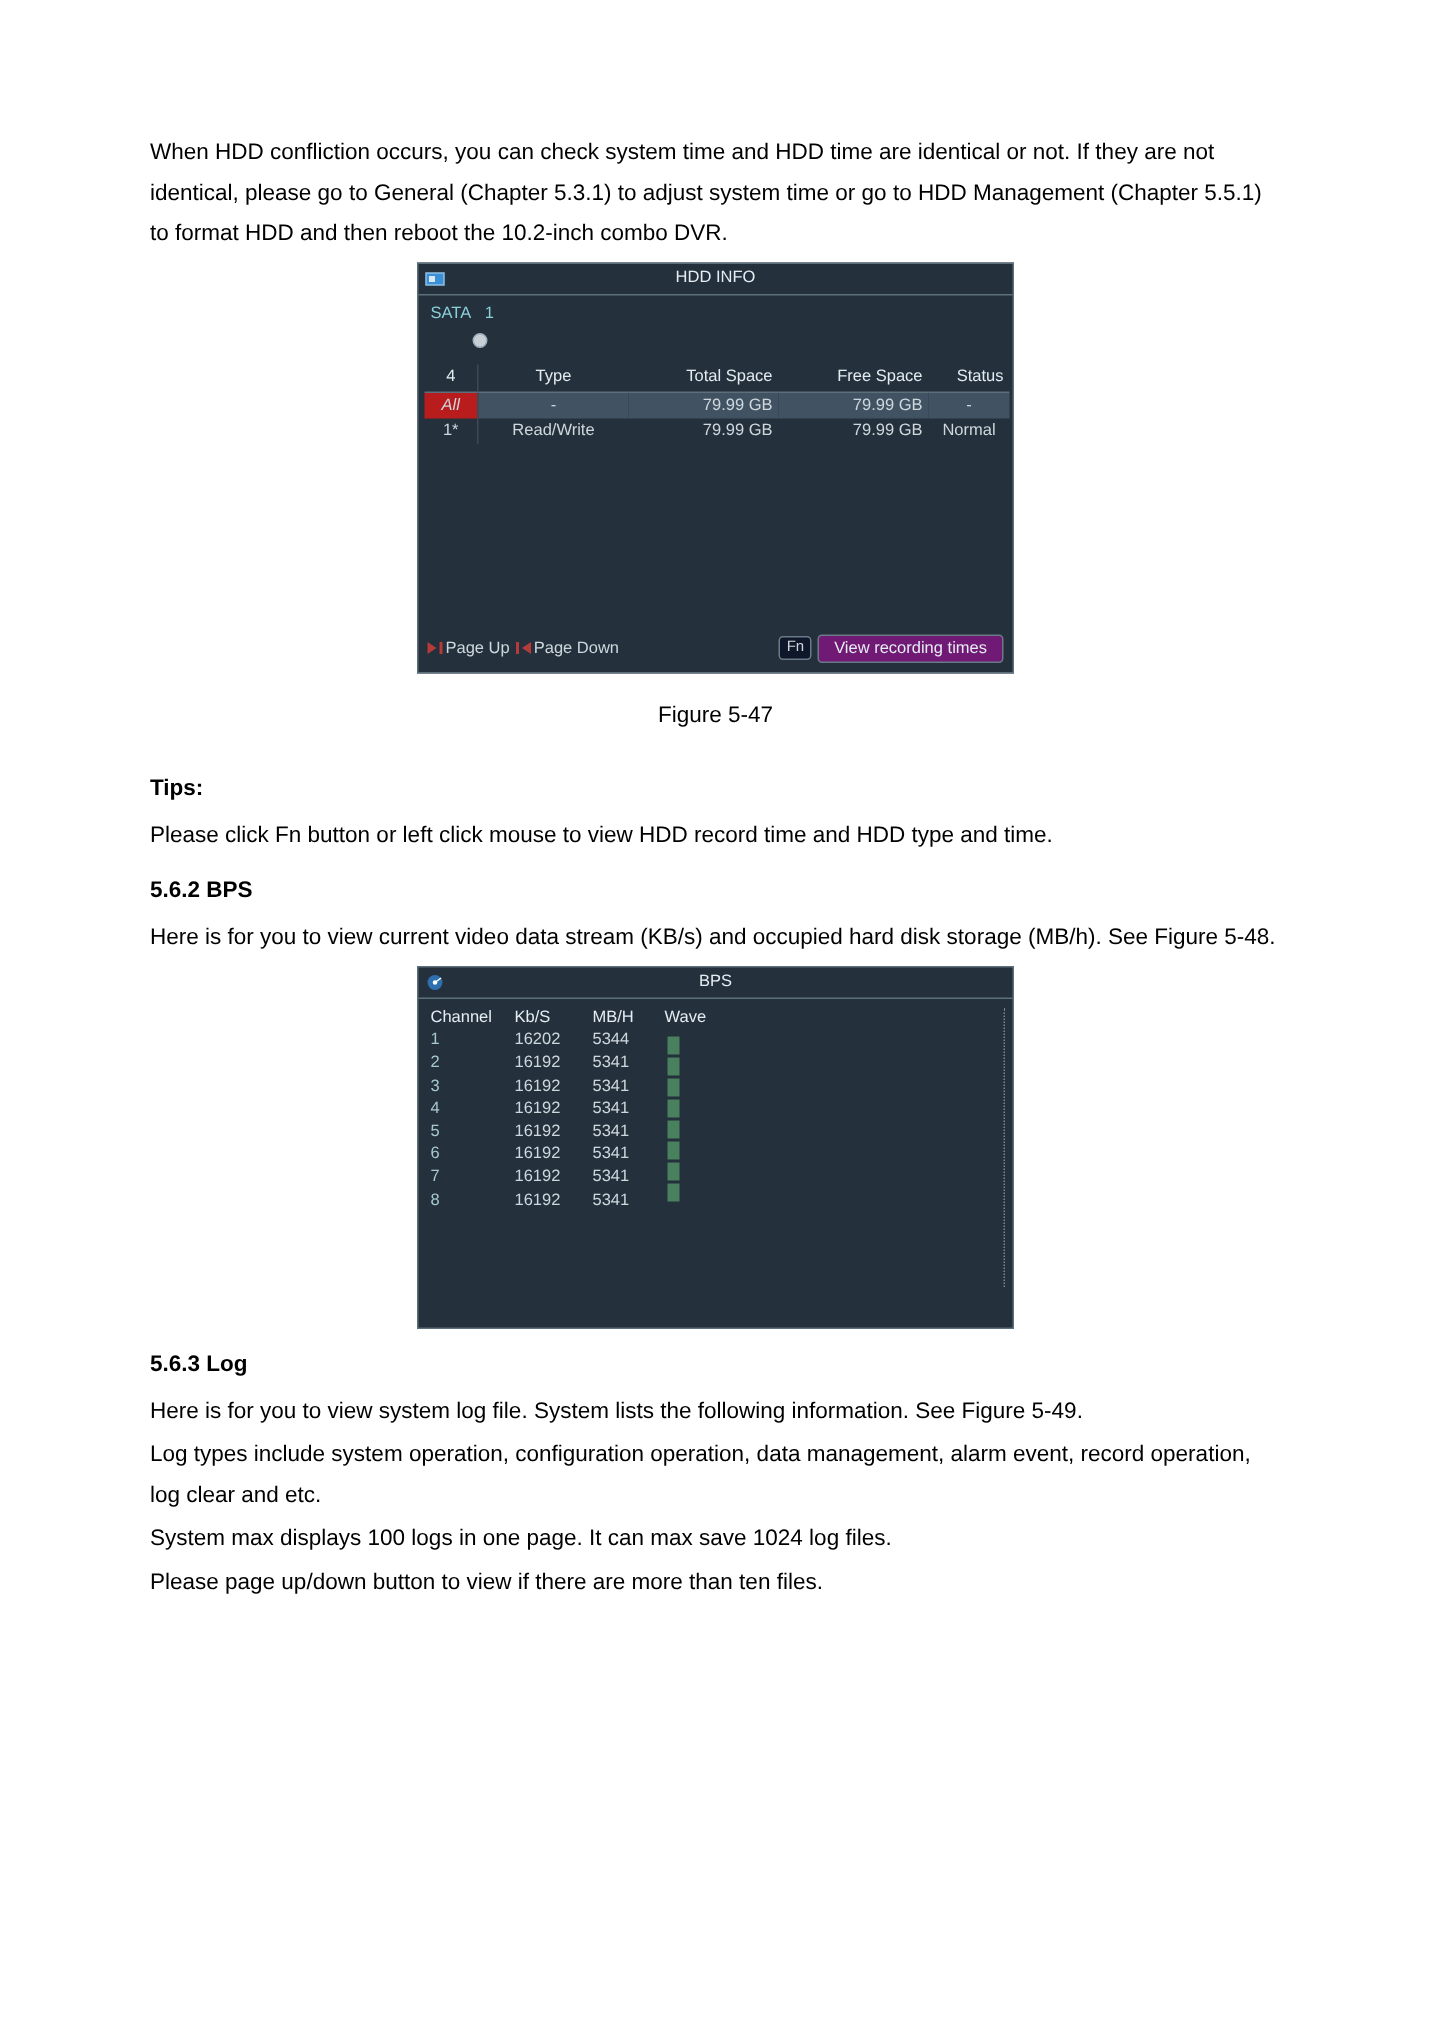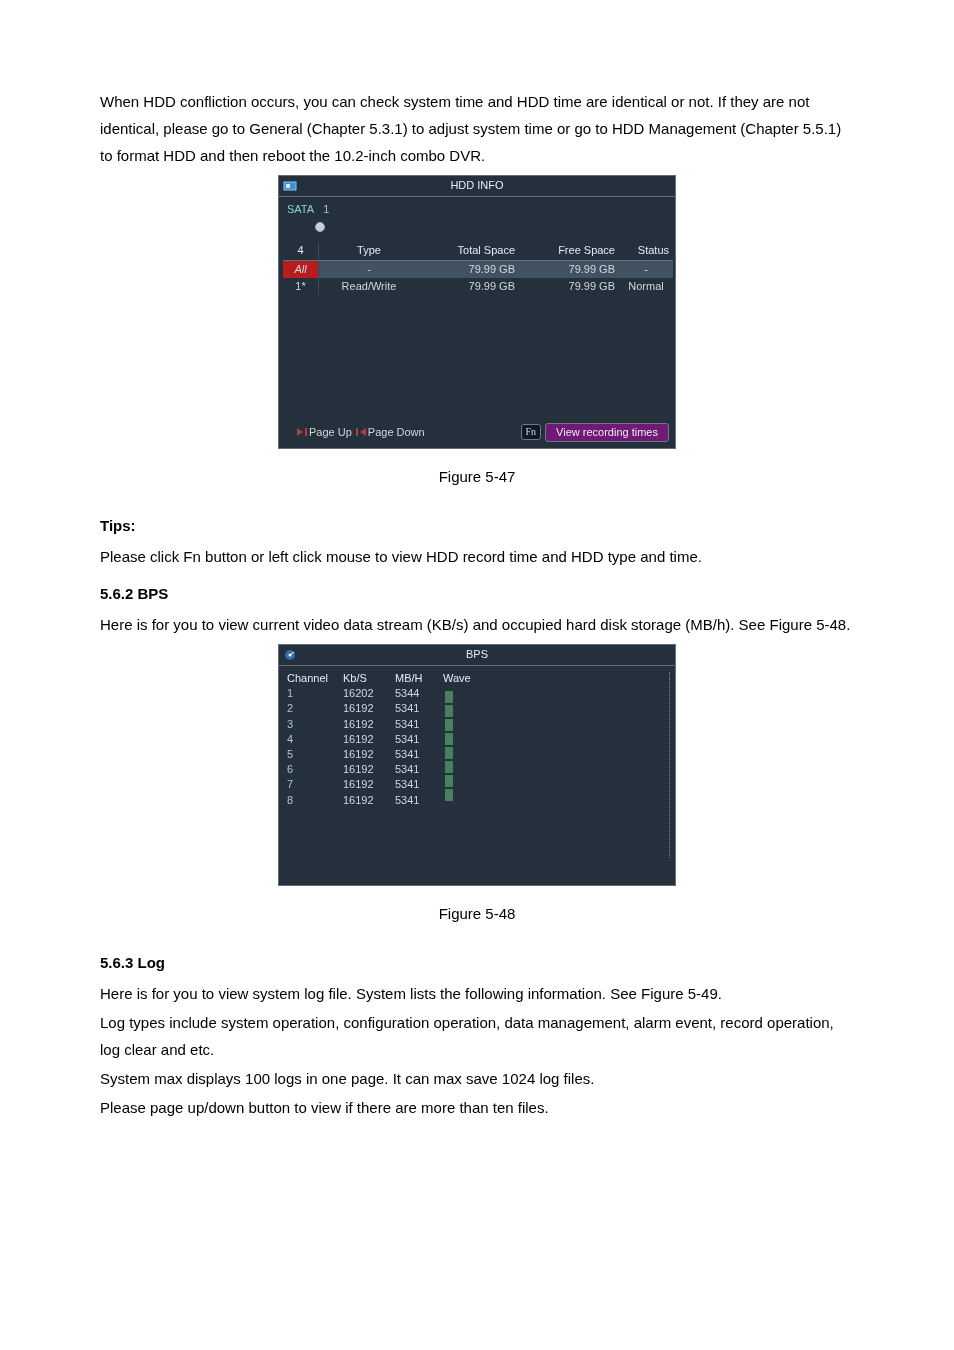--- a/index.html
+++ b/index.html
@@ -99,21 +99,21 @@
     border-bottom: 1px solid #5e6f7c;
   }
   .hdd-table .hcell.first, .hdd-table .dcell.first {
     text-align: center;
     border-right: 1px solid #3a4a56;
   }
   .hdd-table .dcell { color: #cfd7dd; }
 
   .hdd-footer {
     position: absolute;
-    left: 12px; right: 0; bottom: 6px;
+    left: 0; right: 0; bottom: 6px;
     display: flex;
     align-items: center;
     gap: 4px;
     padding: 0 6px;
   }
   .hdd-footer .pu, .hdd-footer .pd {
     display: inline-flex;
     align-items: center;
     gap: 2px;
     color: #cfd7dd;
@@ -128,21 +128,20 @@
   .hdd-footer .tri.l { border-right:6px solid #b53a3a; }
   .hdd-footer .bar  { display:inline-block; width:2px; height:8px; background:#b53a3a; }
   .hdd-footer .spacer { flex: 1; }
   .hdd-footer .fn-badge {
     background:#0f172a;
     border:1px solid #6a7b87;
     border-radius:3px;
     padding:1px 4px;
     font-size:10px;
     color:#cfd7dd;
-    font-family:Liberation Serif, serif;
   }
   .hdd-footer .btn {
     background:#701a75;
     border:1px solid #6a7b87;
     border-radius:3px;
     padding:2px 10px;
     color:#e6edf2;
     font-size:11px;
   }
 
@@ -317,21 +316,20 @@
       <div class="v">5341</div>
 
       <div class="c">8</div>
       <div class="v">16192</div>
       <div class="v">5341</div>
     </div>
 
     <div class="bps-right-border"></div>
   </div>
 
-  <p class="fig-caption">Figure 5-48</p>
 
   <p class="heading">5.6.3  Log</p>
   <p class="para">Here is for you to view system log file. System lists the following information. See Figure 5-49.</p>
   <p class="para">Log types include system operation, configuration operation, data management, alarm event, record operation, log clear and etc.</p>
   <p class="para">System max displays 100 logs in one page. It can max save 1024 log files.</p>
   <p class="para">Please page up/down button to view if there are more than ten files.</p>
 
 </div>
 
 </body></html>

